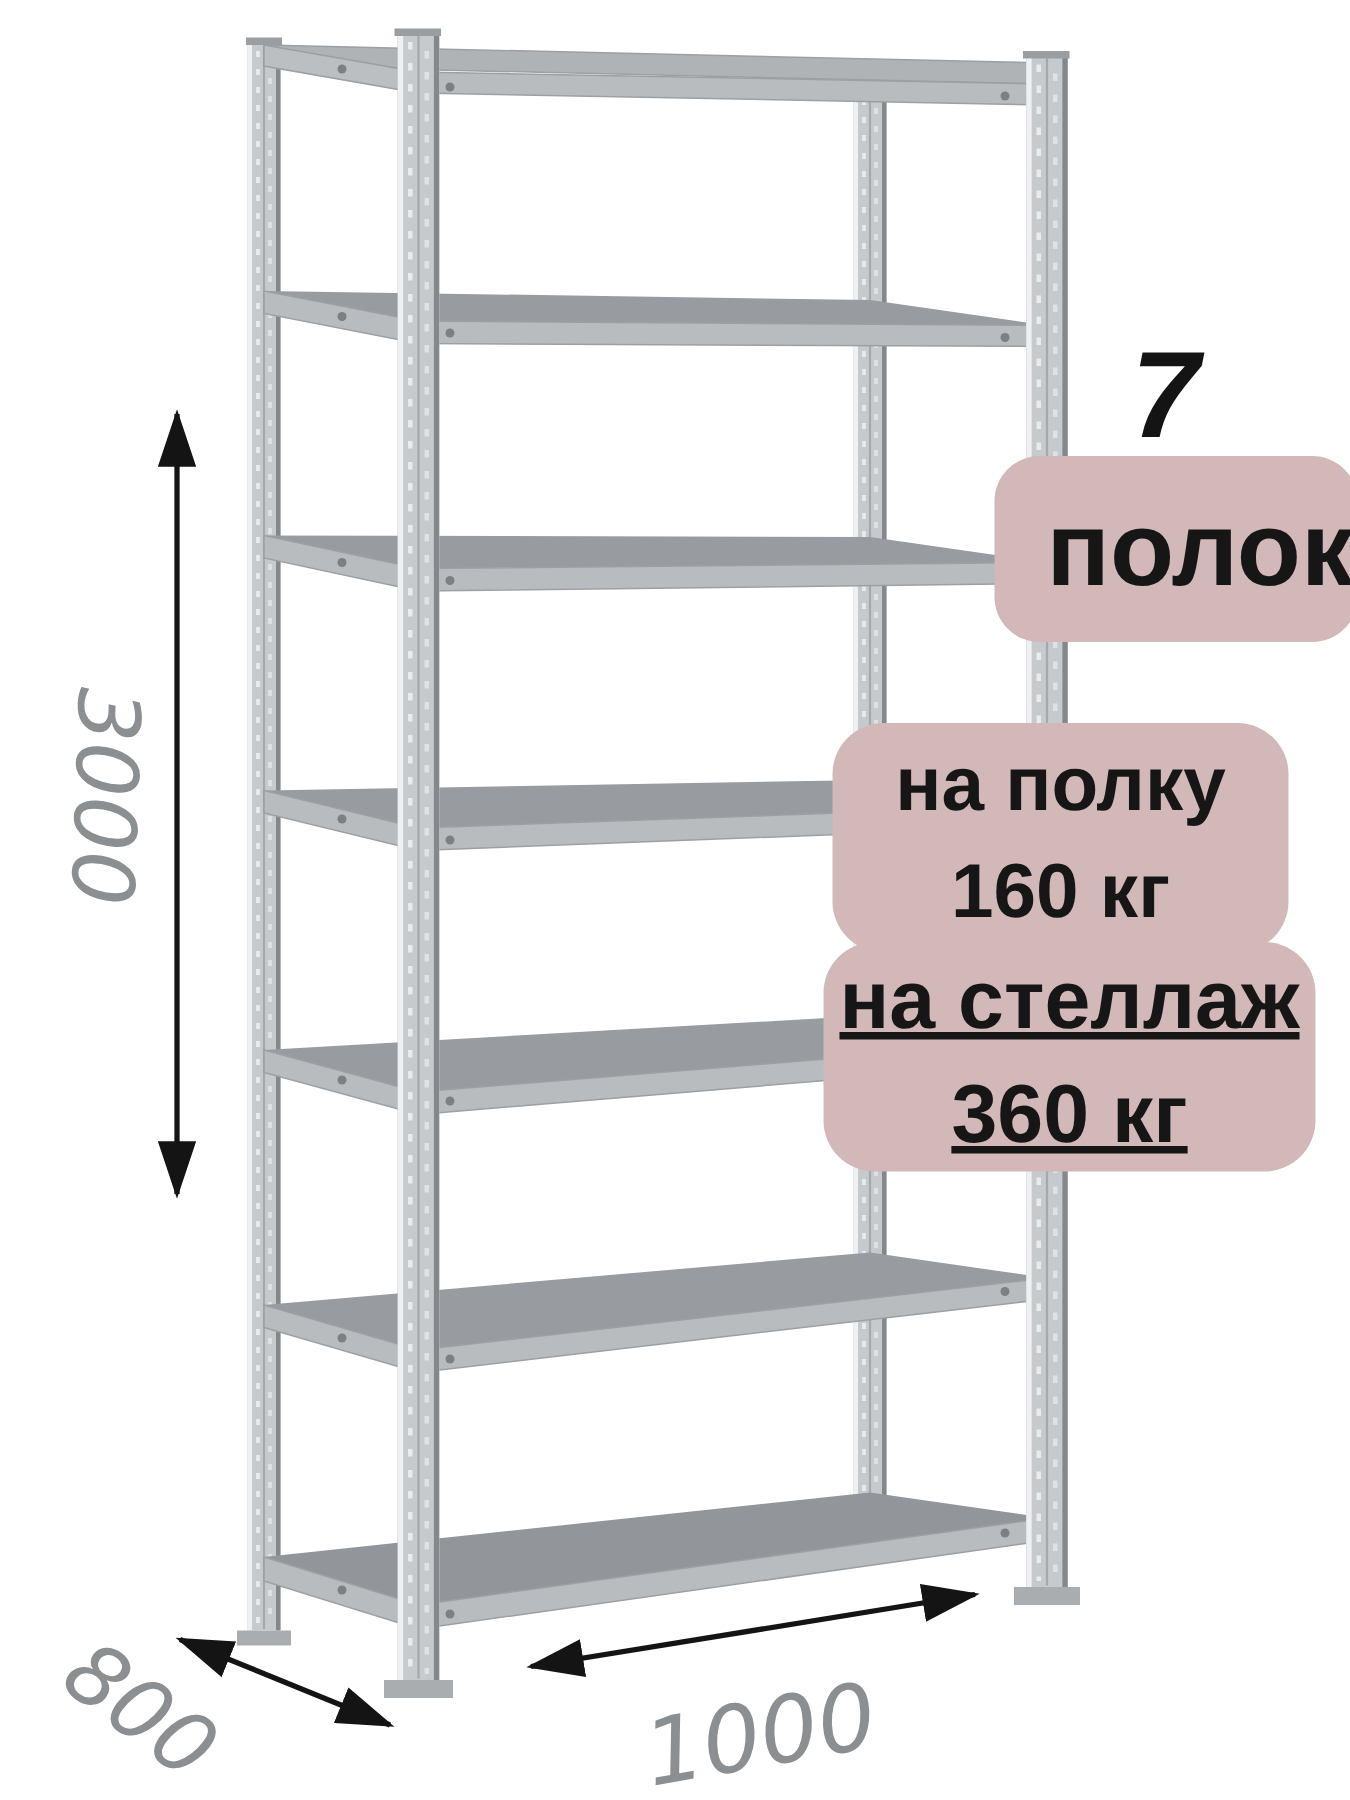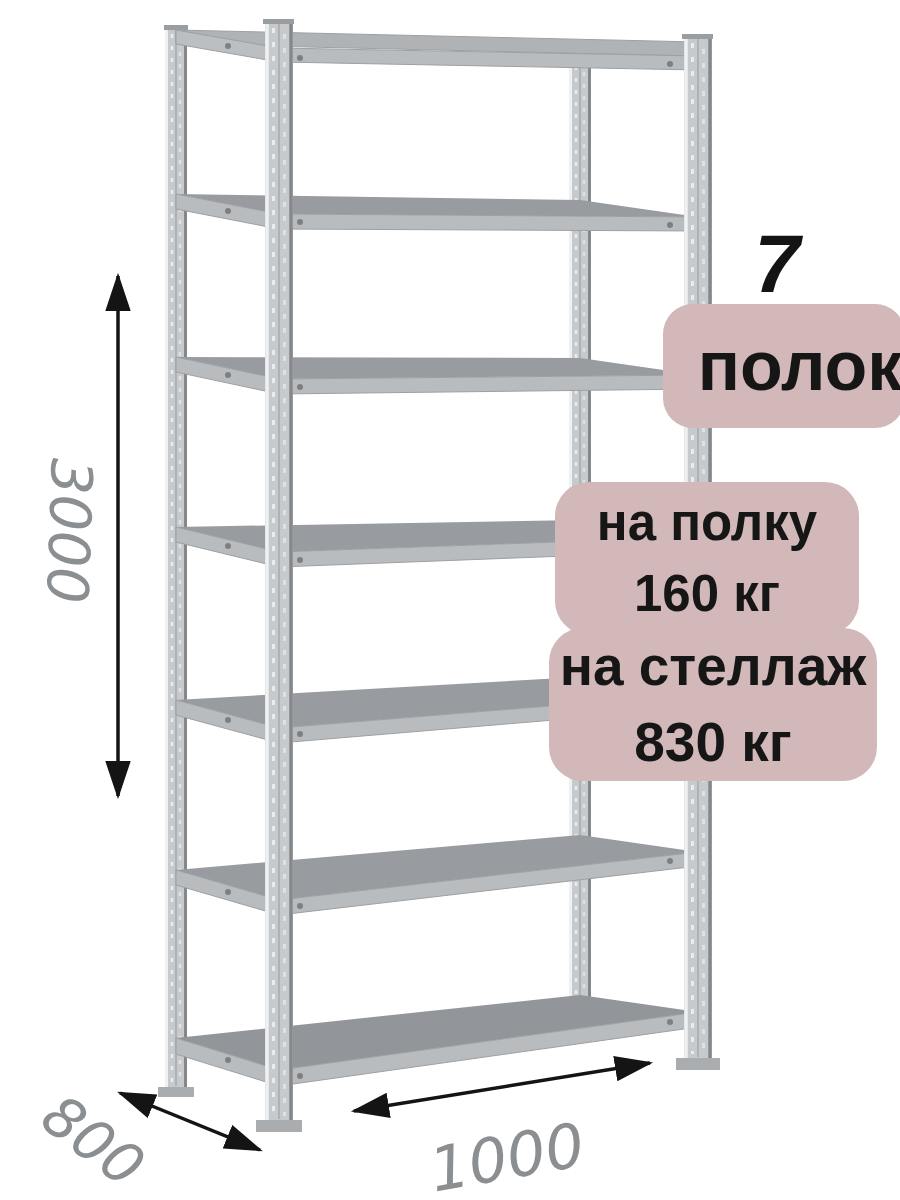--- a/index.html
+++ b/index.html
@@ -19,21 +19,21 @@
     position:absolute;left:777px;top:264px;transform:translate(-50%,-50%);
     font-size:82px;font-weight:bold;font-style:italic;color:#141414;line-height:1;
   }
   .badge{
     position:absolute;background:#d2b8b8;color:#161616;font-weight:bold;
     display:flex;flex-direction:column;align-items:center;justify-content:center;
     text-align:center;line-height:1.38;
   }
   .badge-count{left:663px;top:304px;width:210px;height:124px;border-radius:30px;font-size:70px;padding-left:32px;}
   .badge-shelf{left:555px;top:446px;width:304px;height:153px;border-radius:34px;font-size:51px;margin-top:36px;}
-  .badge-rack{left:549px;top:628px;width:328px;height:153px;border-radius:34px;font-size:55px;}
+  .badge-rack{left:549px;top:628px;width:328px;height:153px;border-radius:34px;font-size:55px;text-decoration:underline;}
   .badge .line{display:block;}
 </style>
 </head>
 <body>
 
 <div class="stage">
 
   <svg width="900" height="1200" viewBox="0 0 900 1200">
     <defs>
       <marker id="ah" viewBox="0 0 12 8" refX="11" refY="4" markerWidth="11" markerHeight="7.3" orient="auto-start-reverse">
@@ -161,16 +161,16 @@
     <span class="line">полок</span>
   </div>
 
   <div class="badge badge-shelf">
     <span class="line">на полку</span>
     <span class="line">160 кг</span>
   </div>
 
   <div class="badge badge-rack">
     <span class="line">на стеллаж</span>
-    <span class="line">830 кг</span>
+    <span class="line">360 кг</span>
   </div>
 
 </div>
 
 </body></html>

